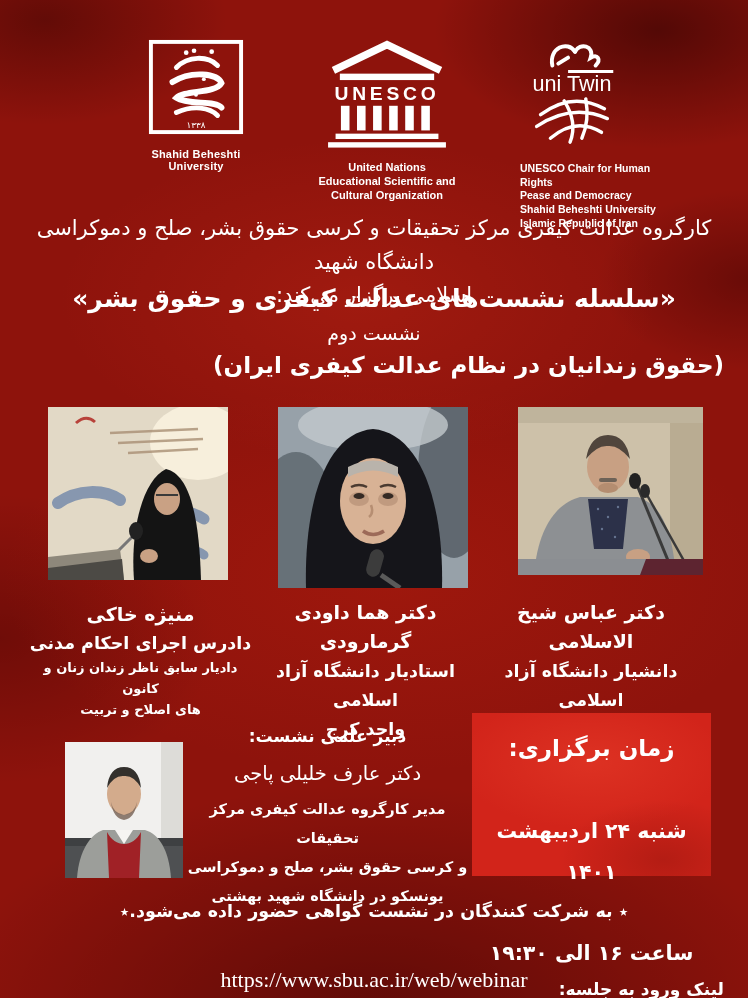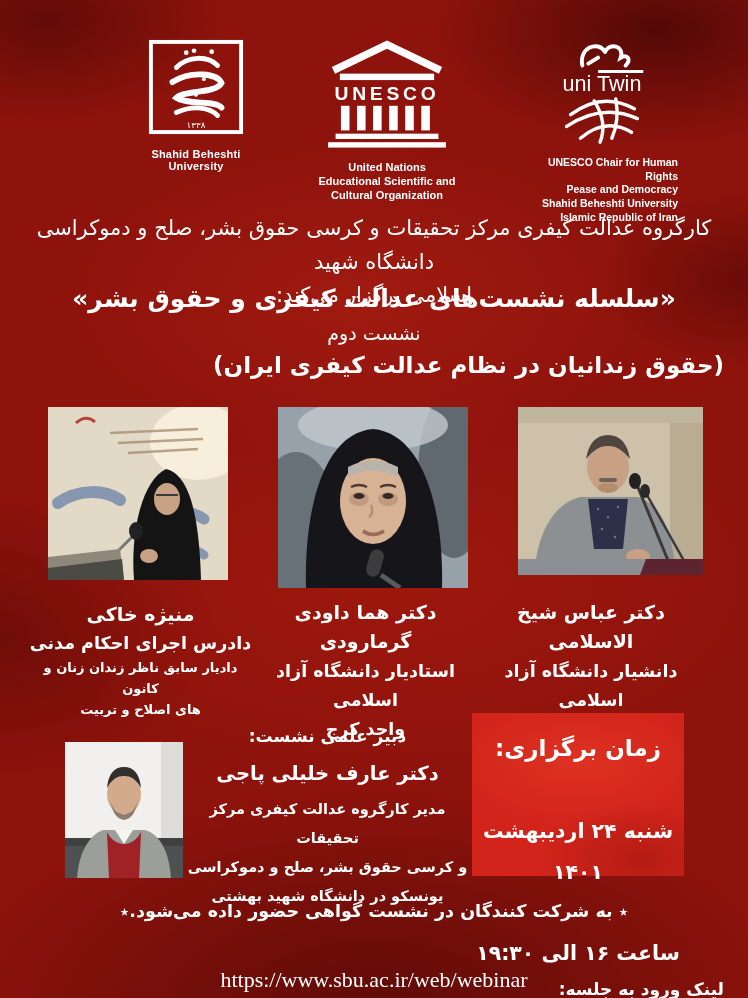--- a/index.html
+++ b/index.html
@@ -16,24 +16,24 @@
       radial-gradient(ellipse 560px 300px at 50% 102%, rgba(38,0,0,.45), transparent 78%);
     font-family:"DejaVu Sans",sans-serif;color:#fff;
   }
   .farsi{direction:rtl;font-family:"DejaVu Sans",sans-serif;}
   .latin{font-family:"Liberation Sans","DejaVu Sans",sans-serif;}
   .abs{position:absolute;}
   
   .logo-block{position:absolute;text-align:center;}
   .sbu-block{left:134px;top:38px;width:124px;}
   .unesco-block{left:312px;top:38px;width:150px;}
-  .unitwin-block{left:498px;top:40px;width:180px;text-align:right;}
+  .unitwin-block{left:498px;top:40px;width:180px;text-align:left;}
   .logo-caption{color:#fff;font-weight:bold;font-size:11px;margin-top:8px;letter-spacing:.2px;}
   .unesco-caption{font-size:11px;font-weight:bold;line-height:1.25;margin-top:7px;}
-  .unitwin-caption{font-size:10.5px;font-weight:bold;line-height:1.3;margin-top:2px;padding-left:22px;}
+  .unitwin-caption{font-size:10.5px;font-weight:bold;line-height:1.3;margin-top:8px;padding-left:22px;}
   
   .intro{left:24px;top:212px;width:700px;text-align:center;font-size:21px;line-height:1.6;}
   .series-title{left:24px;top:284px;width:700px;text-align:center;font-size:25px;font-weight:bold;margin:0;}
   .session{left:24px;top:322px;width:700px;text-align:center;font-size:19px;}
   .topic{left:24px;top:352px;width:700px;text-align:right;font-size:23px;font-weight:bold;}
   
   .photo{position:absolute;display:block;}
   .photo-1{left:48px;top:407px;}
   .photo-2{left:278px;top:407px;}
   .photo-3{left:518px;top:407px;}
@@ -42,24 +42,24 @@
   .col-1{left:28px;top:600px;width:225px;}
   .col-2{left:258px;top:598px;width:215px;}
   .col-3{left:476px;top:598px;width:230px;}
   .speaker-name{font-size:19px;font-weight:bold;line-height:1.55;}
   .speaker-role{font-size:17.5px;font-weight:bold;line-height:1.65;}
   .speaker-small{font-size:13px;font-weight:bold;line-height:1.6;}
   
   .moderator-photo{left:65px;top:742px;}
   .moderator-box{left:185px;top:726px;width:285px;text-align:center;}
   .moderator-heading{font-size:17px;font-weight:bold;margin-bottom:16px;}
-  .moderator-name{font-size:19.5px;font-weight:bold;margin-bottom:10px;}
+  .moderator-name{font-size:19.5px;font-weight:normal;margin-bottom:10px;}
   .moderator-line{font-size:14.5px;font-weight:bold;line-height:2.0;}
   .schedule-box{
-    left:472px;top:713px;width:212px;height:163px;
+    left:472px;top:713px;width:239px;height:163px;
     background:#d2241a;
     background-image:radial-gradient(ellipse 180px 90px at 50% 30%, rgba(255,90,60,.25), transparent 75%),
                      radial-gradient(ellipse 140px 80px at 80% 90%, rgba(90,5,0,.25), transparent 75%);
     text-align:center;box-sizing:border-box;padding-top:14px;
   }
   .schedule-heading{font-size:23px;font-weight:bold;line-height:1.9;}
   .schedule-line{font-size:20.5px;font-weight:bold;line-height:2.0;margin-top:40px;}
   
   .note{left:24px;top:901px;width:700px;text-align:center;font-size:17.5px;font-weight:bold;}
   .link-label{left:24px;top:931px;width:700px;text-align:right;font-size:17px;font-weight:bold;margin-top:48px;}

